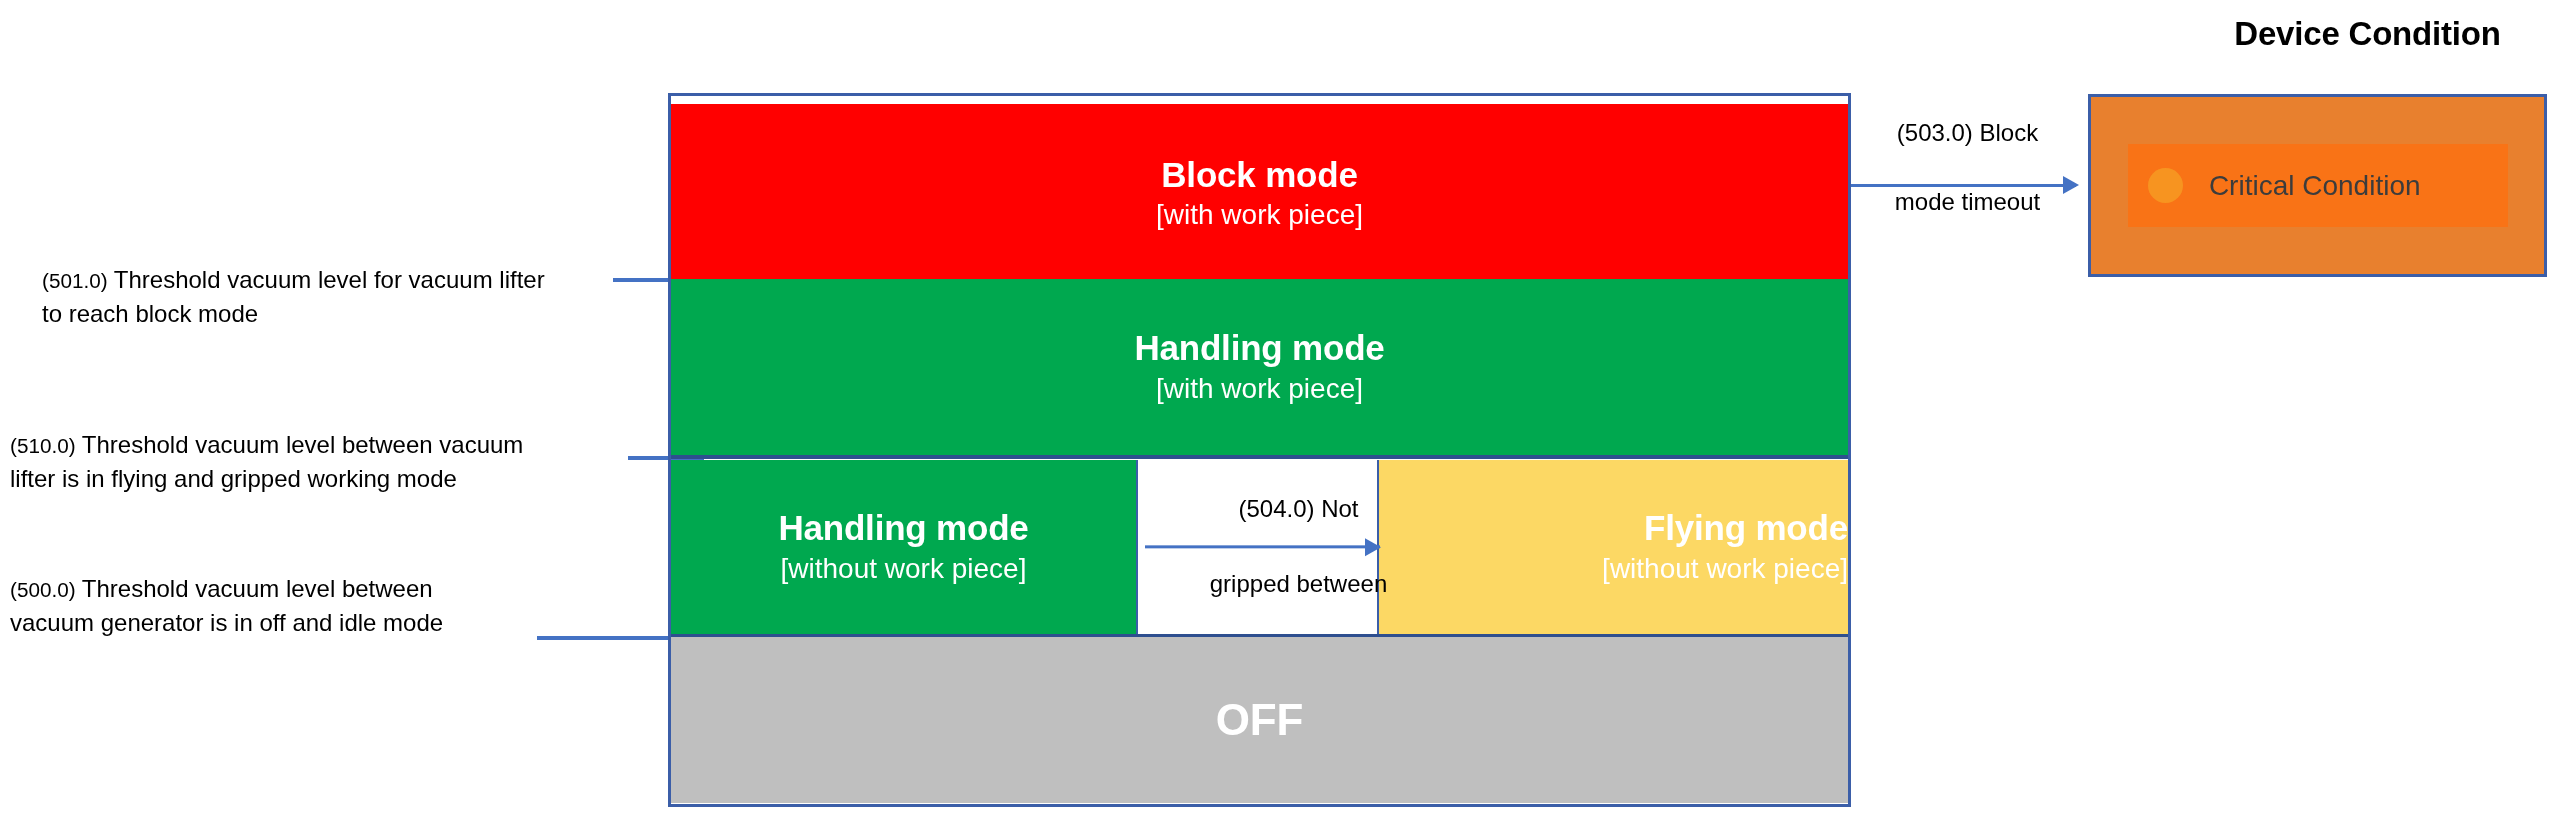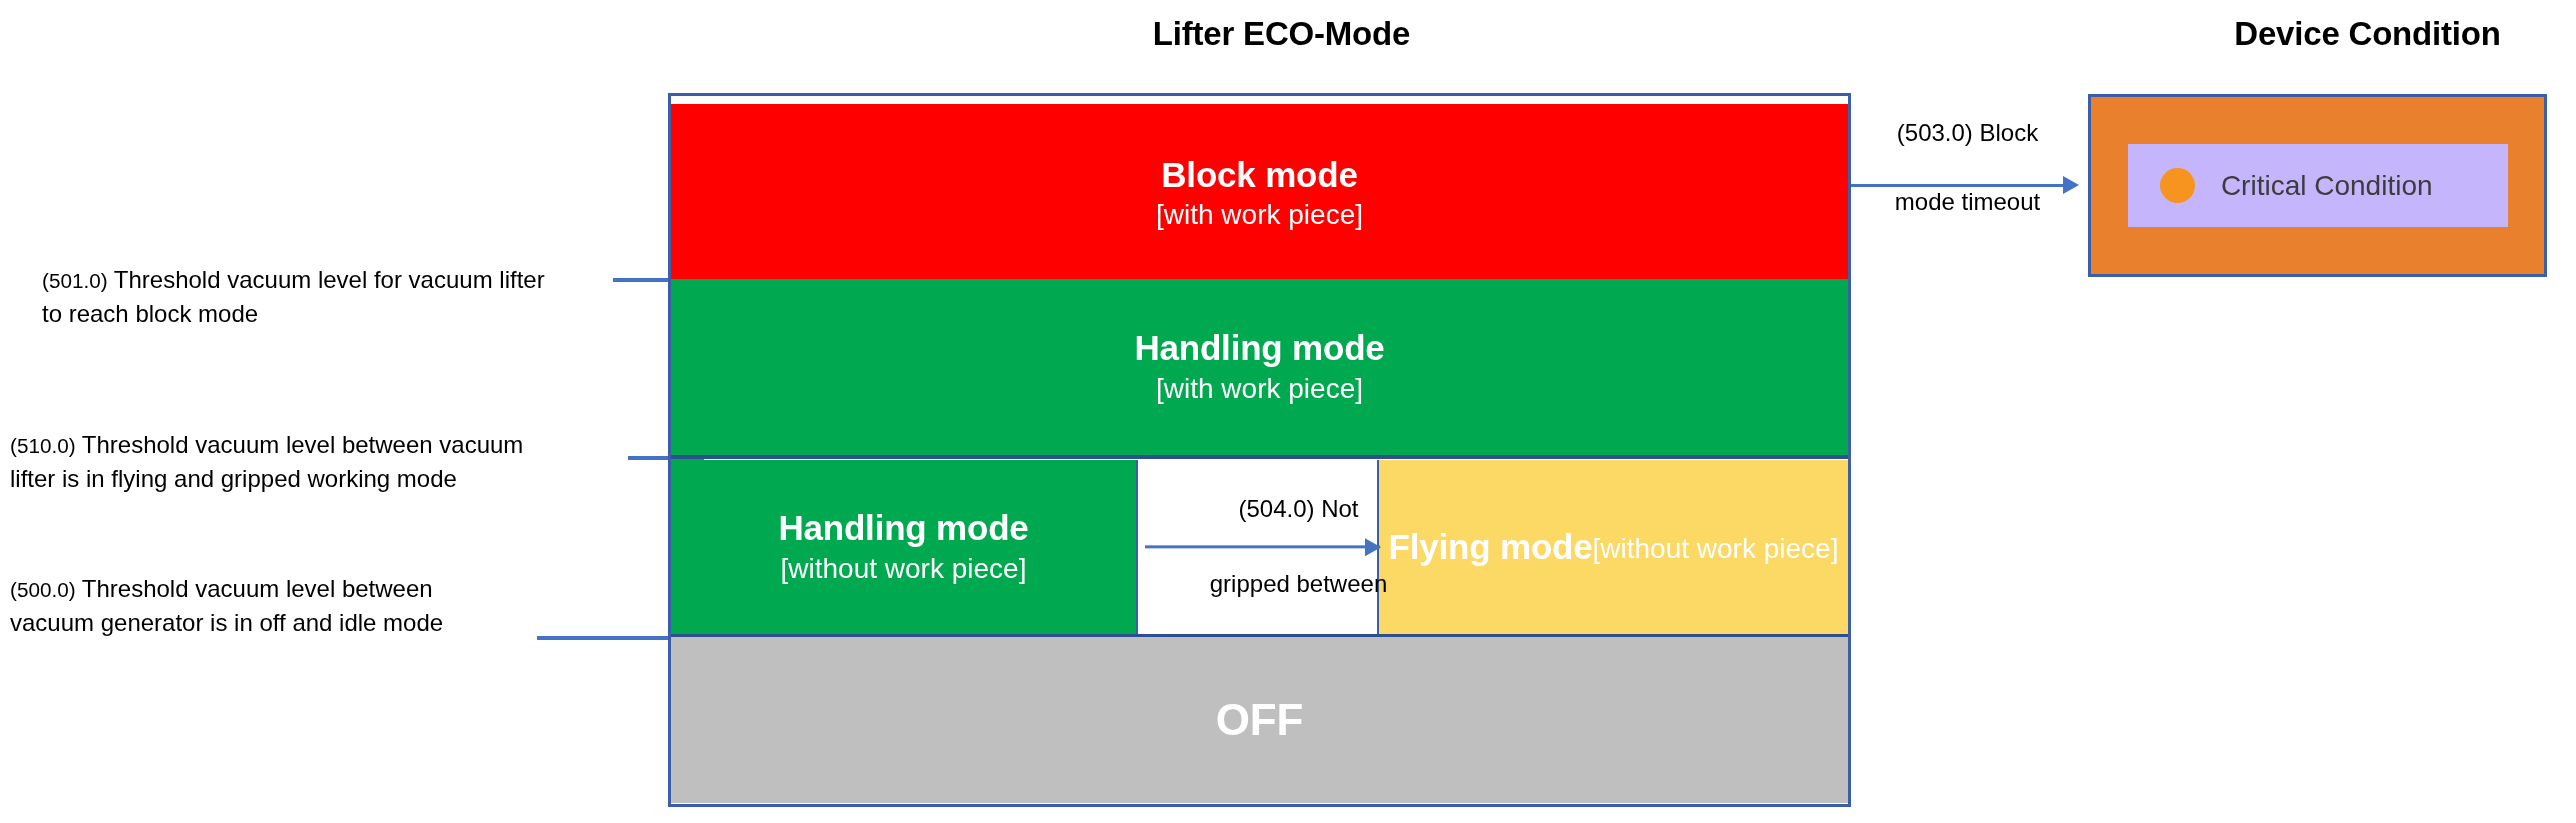--- a/index.html
+++ b/index.html
@@ -105,22 +105,22 @@
     width: 241px;
     background: #ffffff;
     position: relative;
     border-right: 2.5px solid #3B5EA8;
     box-sizing: border-box;
   }
   #cell-flying {
     flex: 1;
     background: #FCD864;
     display: flex;
-    flex-direction: row;
-    align-items: center;
+    flex-direction: column;
+    align-items: flex-end;
     justify-content: center;
   }
   #band-off {
     top: 541px;
     height: 166px;
     background: #BFBFBF;
   }
   #band-off .band-title { font-size: 44px; }
 
   
@@ -223,26 +223,26 @@
     width: 459px;
     height: 183px;
     background: #E8802E;
     border: 3.3px solid #3B5EA8;
     box-sizing: border-box;
     display: flex;
     align-items: center;
     justify-content: center;
   }
   #device-chip {
-    background: #c4b5fd;
+    background: #f97316;
     width: 380px;
     height: 83px;
     display: flex;
     align-items: center;
-    padding-left: 32px;
+    padding-left: 20px;
     box-sizing: border-box;
   }
   #status-dot {
     width: 35px;
     height: 35px;
     border-radius: 50%;
     background: #F79420;
     flex: 0 0 auto;
   }
   #device-chip-label {
@@ -250,21 +250,20 @@
     font-size: 28px;
     color: #3C3C3C;
     white-space: nowrap;
   }
 </style>
 </head>
 <body>
 
 <div id="canvas">
 
-  <div class="col-title" id="title-lifter">Lifter ECO-Mode</div>
 
   <div class="col-title" id="title-device">Device Condition</div>
 
   <div class="thr-line" id="thr-line-501"></div>
   <div class="thr-line" id="thr-line-510"></div>
   <div class="thr-line" id="thr-line-500"></div>
 
   <div class="thr-label" id="label-501">
     <div><span class="code">(501.0)</span><span> Threshold vacuum level for vacuum lifter</span></div>
     <div>to reach block mode</div>

